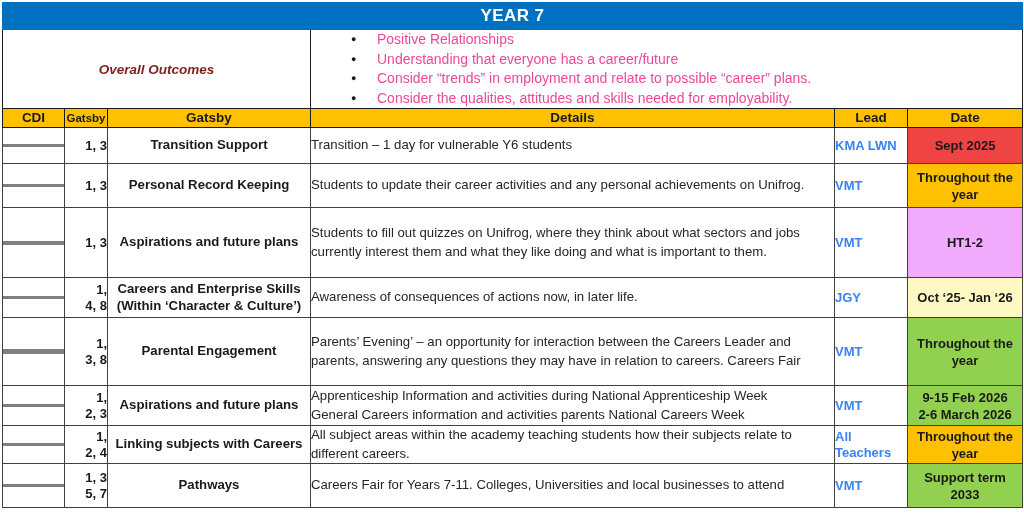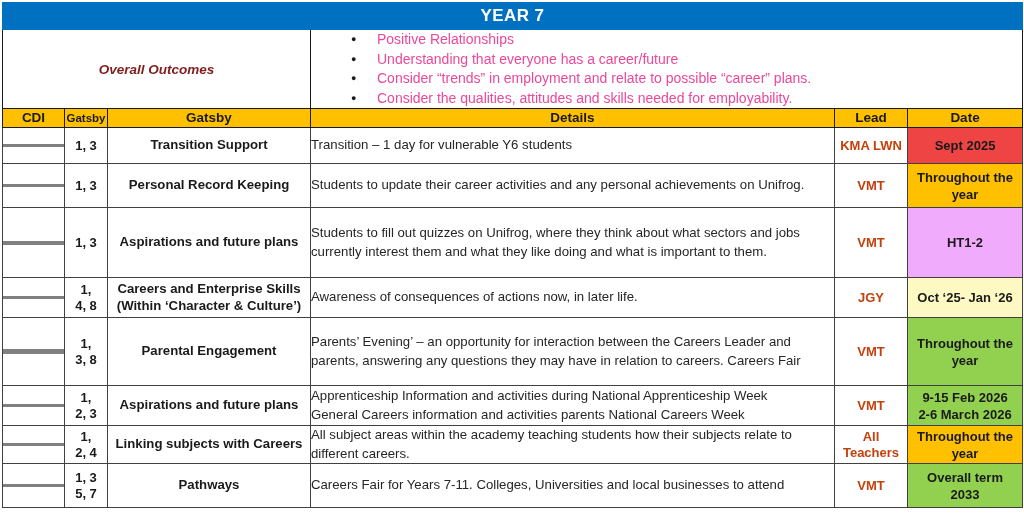--- a/index.html
+++ b/index.html
@@ -97,21 +97,21 @@
   .cdi-row{display:flex;flex:1 1 0;}
   .cdi-sq{
     flex:1 1 0;
     border:1px solid #808080;
     box-sizing:border-box;
     margin:-0.5px;
   }
 
   
   .gatsby{
-    text-align:center;
+    text-align:right;
     font-size:13px;
     font-weight:bold;
     color:#1a1a1a;
     line-height:16px;
     border:1px solid #404040 !important;
   }
   .gatsby span{display:block;}
   .focus{
     text-align:center;
     font-weight:bold;
@@ -125,24 +125,23 @@
   .details{
     text-align:left;
     font-size:13.2px;
     color:#262626;
     line-height:18.5px;
     padding:2px 6px 2px 8px;
     border:1px solid #404040 !important;
   }
   .details span{display:block;}
   .lead{
-    text-align:center;
     font-size:13px;
     font-weight:bold;
-    color:#c2410c;
+    color:#3b82f6;
     line-height:16px;
     border:1px solid #404040 !important;
   }
   .lead span{display:block;}
   .date{
     text-align:center;
     font-size:13px;
     font-weight:bold;
     color:#1a1a1a;
     line-height:17px;
@@ -455,19 +454,19 @@
           <td class="focus">
             <span>Pathways</span>
           </td>
           <td class="details">
             <span>Careers Fair for Years 7-11. Colleges, Universities and local businesses to attend</span>
           </td>
           <td class="lead">
             <span>VMT</span>
           </td>
           <td class="date" style="background:#92D050">
-            <span>Overall term</span>
+            <span>Support term</span>
             <span>2033</span>
           </td>
         </tr>
       </tbody>
   </table>
 </div>
 
 </body></html>

